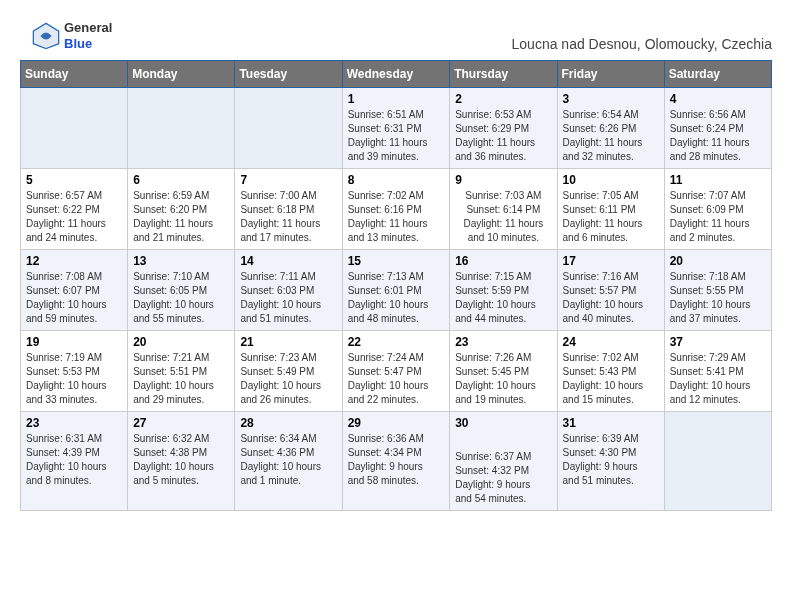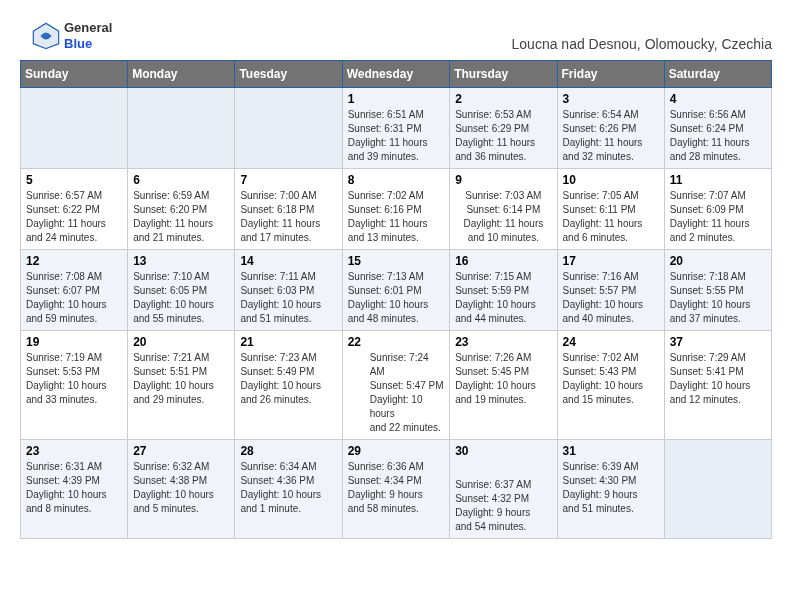--- a/index.html
+++ b/index.html
@@ -279,21 +279,21 @@
         </td>
         <td>
           <span class="day-number">21</span>
           <div class="day-info" style="white-space: pre-line;">Sunrise: 7:23 AM
 Sunset: 5:49 PM
 Daylight: 10 hours
 and 26 minutes.</div>
         </td>
         <td>
           <span class="day-number">22</span>
-          <div class="day-info" style="white-space: pre-line; margin-left: 22px;">Sunrise: 7:24 AM
+          <div class="day-info" style="white-space: pre-line;">Sunrise: 7:24 AM
 Sunset: 5:47 PM
 Daylight: 10 hours
 and 22 minutes.</div>
         </td>
         <td>
           <span class="day-number">23</span>
           <div class="day-info" style="white-space: pre-line;">Sunrise: 7:26 AM
 Sunset: 5:45 PM
 Daylight: 10 hours
 and 19 minutes.</div>

